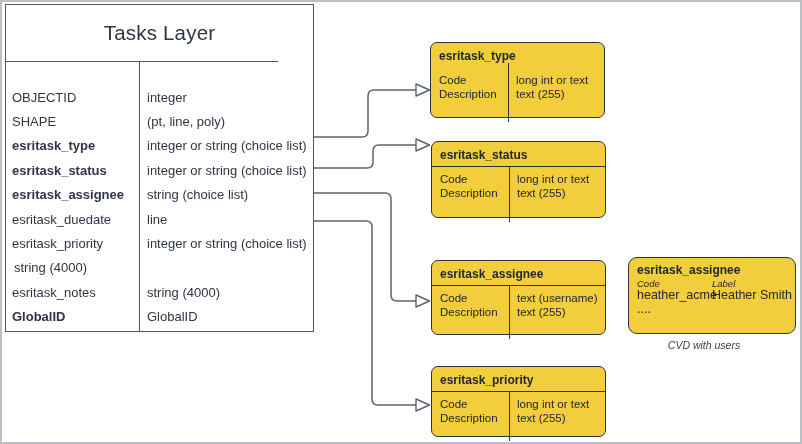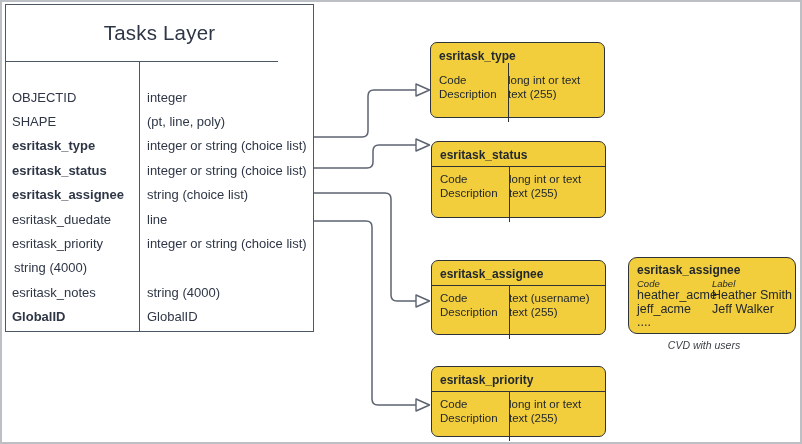--- a/index.html
+++ b/index.html
@@ -43,21 +43,21 @@
     border:1.5px solid #2f3237;
     border-radius:7px;
     color:#22282e;
   }
   .cb-title{font-weight:bold;font-size:12px;padding:6px 8px 5px 8px;white-space:nowrap;}
   .cbox.hasline .cb-title{border-bottom:1.3px solid #2f3237;padding-bottom:4px;}
   .cb-vline{position:absolute;left:77px;top:20px;bottom:-5px;width:0;border-left:1.3px solid #2f3237;}
   .cbox.hasline .cb-vline{top:24px;}
   .cb-body{display:flex;padding-top:6px;}
   .cb-c1{width:77px;flex:none;padding-left:8px;box-sizing:border-box;}
-  .cb-c2{flex:1;padding-left:0;}
+  .cb-c2{flex:1;padding-left:8px;}
   .cb-line{font-size:11.5px;line-height:13.5px;white-space:nowrap;}
   
   .cvd-box{
     position:absolute;left:628px;top:257px;width:168px;height:77px;
     box-sizing:border-box;
     background:#F2CE3C;
     border:1.5px solid #2f3237;
     border-radius:9px;
     padding:5px 0 0 8px;
     color:#22282e;
@@ -203,24 +203,20 @@
     <div class="cvd-title">esritask_assignee</div>
     <div class="cvd-hdr">
       <span class="cvd-c1">Code</span>
       <span class="cvd-c2">Label</span>
     </div>
     <div class="cvd-row">
       <span class="cvd-c1">heather_acme</span>
       <span class="cvd-c2">Heather Smith</span>
     </div>
     <div class="cvd-row">
-      <span class="cvd-c1">jeff_acme</span>
-      <span class="cvd-c2">Jeff Walker</span>
-    </div>
-    <div class="cvd-row">
       <span class="cvd-c1">....</span>
       <span class="cvd-c2"></span>
     </div>
   </div>
   <div class="cvd-caption">CVD with users</div>
 
   <div class="frame"></div>
 </div>
 
 </body></html>

